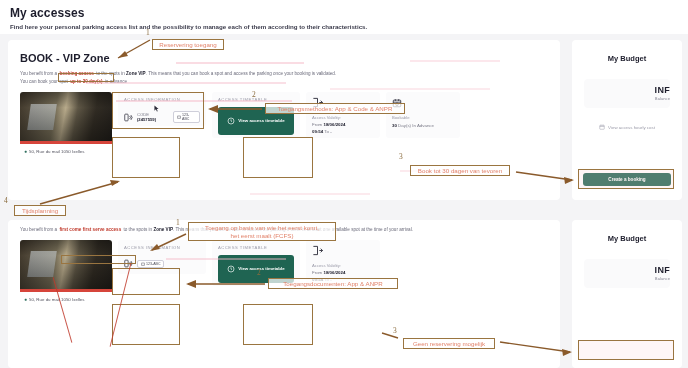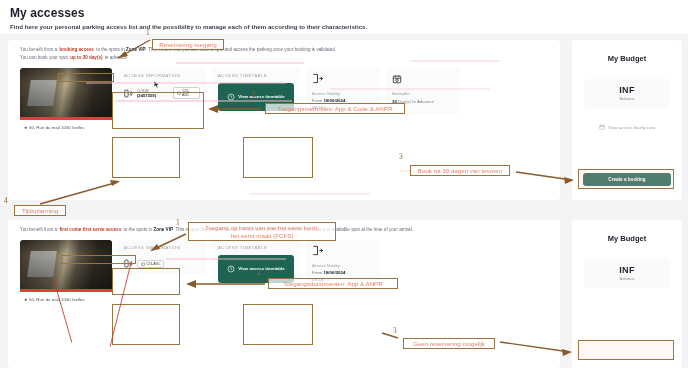--- a/index.html
+++ b/index.html
@@ -89,21 +89,21 @@
   .b-line { font-size:4.4px; color:#7a7a88; margin-top:3px; }
   .b-line b { color:#1d1d2c; }
 
   
   .budget { position:absolute; background:#ffffff; border-radius:4px; width:110px; }
   .bud-a { left:572px; top:6px; height:160px; }
   .bud-b { left:572px; top:186px; height:148px; }
   .bud-title { text-align:center; font-size:7.5px; font-weight:bold; color:#1d1d2c; padding-top:14px; }
   .bal-box {
     margin:16px 12px 0 12px; background:#fafafb; border-radius:4px;
-    padding:6px 0 7px 0; text-align:center;
+    padding:6px 0 7px 0; text-align:right;
   }
   .bal-val { font-size:9px; font-weight:bold; color:#1d1d2c; letter-spacing:.3px; }
   .bal-lab { font-size:4.2px; color:#8b8b99; margin-top:1px; }
   .hourly {
     display:flex; align-items:center; justify-content:center; gap:3px;
     font-size:4.4px; color:#9a9aa8; margin-top:16px;
   }
   .cal-ico { width:6px; height:6px; }
   .cta {
     position:absolute; left:11px; bottom:14px; width:88px; height:13px;
@@ -134,20 +134,21 @@
 <div id="root">
 
   <div class="page-head">
     <div class="page-title">My accesses</div>
     <div class="page-sub">Find here your personal parking access list and the possibility to manage each of them according to their characteristics.</div>
   </div>
 
   <div class="canvas">
 
     <div class="section sec-a">
+      <div class="sec-title">BOOK - VIP Zone</div>
       <div class="sec-desc">
         <span>You benefit from a </span><span class="hl-pill">booking access</span><span> to the spots in </span><b>Zone VIP</b><span>. This means that you can book a spot and access the parking once your booking is validated.</span><br>
         <span>You can book your spot </span><span class="hl-pill">up to 30 day(s)</span><span> in advance</span>
       </div>
 
       <div class="row">
 
         <div class="photo-card">
           <div class="photo">
               <div class="bar"></div>

